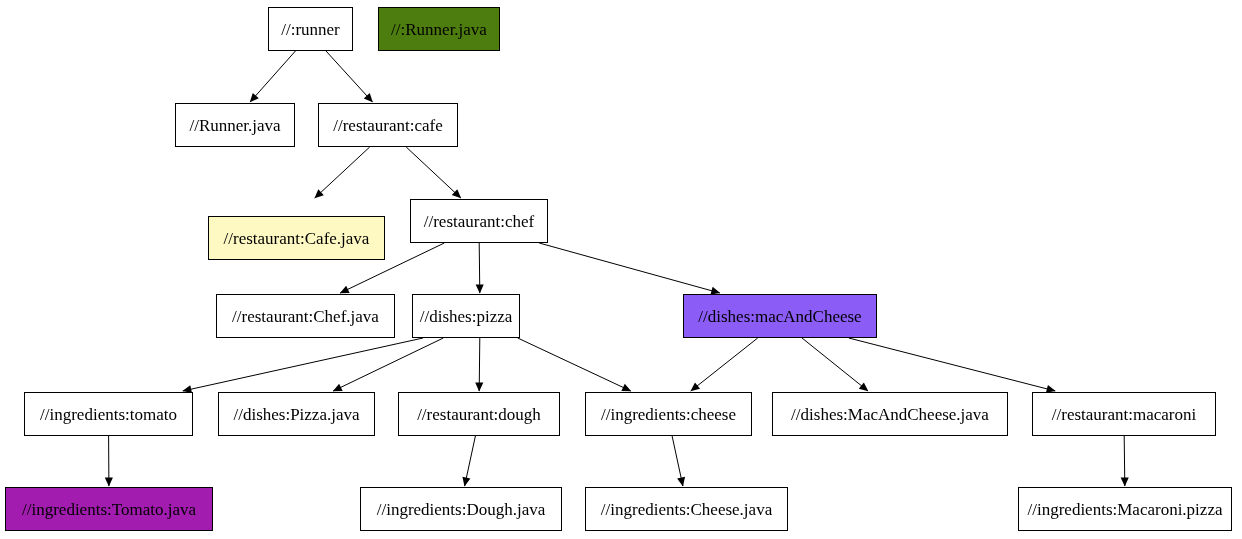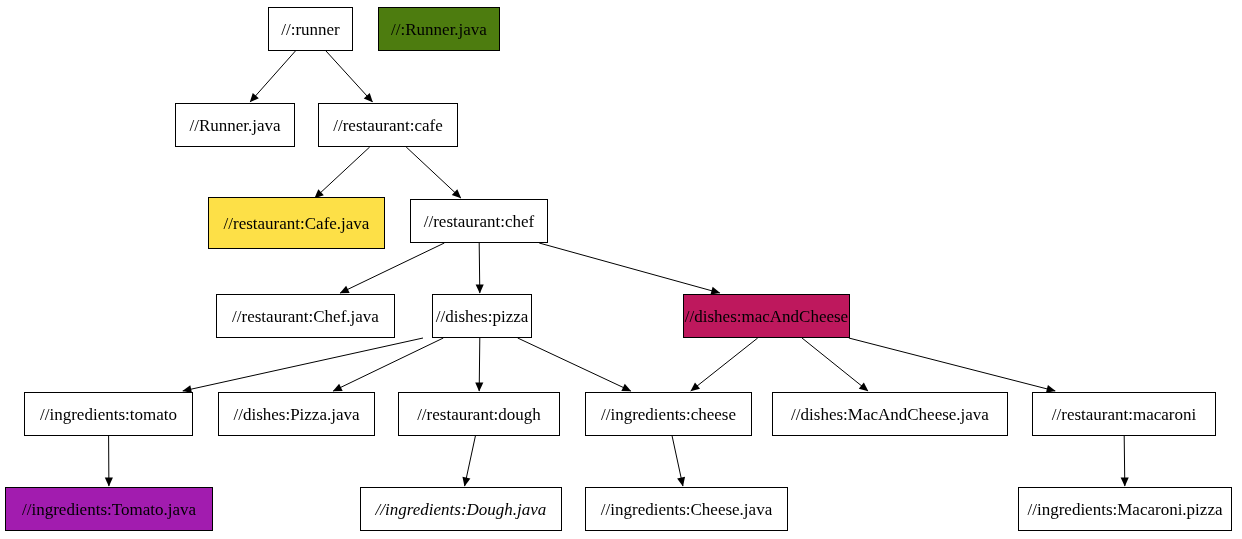--- a/index.html
+++ b/index.html
@@ -67,28 +67,28 @@
       <line x1="108.6" y1="436" x2="108.9" y2="486" stroke="#000000" marker-end="url(#arrow)"></line>
       <line x1="475.4" y1="436" x2="464.6" y2="486" stroke="#000000" marker-end="url(#arrow)"></line>
       <line x1="672.1" y1="436" x2="682.9" y2="486" stroke="#000000" marker-end="url(#arrow)"></line>
       <line x1="1124.2" y1="436" x2="1124.8" y2="486" stroke="#000000" marker-end="url(#arrow)"></line>
     </svg>
 
 <div class="node" style="left: 268px; top: 7px; width: 85px; height: 44px; background: rgb(255, 255, 255); border-color: rgb(0, 0, 0);">//:runner</div>
     <div class="node" style="left: 378px; top: 7px; width: 122px; height: 44px; background: #4d7c0f; border-color: rgb(0, 0, 0);">//:Runner.java</div>
     <div class="node" style="left: 175px; top: 103px; width: 120px; height: 44px; background: rgb(255, 255, 255); border-color: rgb(0, 0, 0);">//Runner.java</div>
     <div class="node" style="left: 318px; top: 103px; width: 140px; height: 44px; background: rgb(255, 255, 255); border-color: rgb(0, 0, 0);">//restaurant:cafe</div>
-    <div class="node" style="left: 208px; top: 197px; width: 177px; height: 52px; background: #fde047; border-color: rgb(0, 0, 0);">//restaurant:Cafe.java</div>
+    <div class="node" style="left: 208px; top: 216px; width: 177px; height: 44px; background: #fef9c3; border-color: rgb(0, 0, 0);">//restaurant:Cafe.java</div>
     <div class="node" style="left: 410px; top: 199px; width: 138px; height: 44px; background: rgb(255, 255, 255); border-color: rgb(0, 0, 0);">//restaurant:chef</div>
     <div class="node" style="left: 216px; top: 294px; width: 179px; height: 44px; background: rgb(255, 255, 255); border-color: rgb(0, 0, 0);">//restaurant:Chef.java</div>
-    <div class="node" style="left: 432px; top: 294px; width: 100px; height: 44px; background: rgb(255, 255, 255); border-color: rgb(0, 0, 0);">//dishes:pizza</div>
-    <div class="node" style="left: 683px; top: 294px; width: 167px; height: 44px; background: #be185d; border-color: rgb(0, 0, 0);">//dishes:macAndCheese</div>
+    <div class="node" style="left: 412px; top: 294px; width: 108px; height: 44px; background: rgb(255, 255, 255); border-color: rgb(0, 0, 0);">//dishes:pizza</div>
+    <div class="node" style="left: 683px; top: 294px; width: 194px; height: 44px; background: #8b5cf6; border-color: rgb(0, 0, 0);">//dishes:macAndCheese</div>
     <div class="node" style="left: 24px; top: 392px; width: 169px; height: 44px; background: rgb(255, 255, 255); border-color: rgb(0, 0, 0);">//ingredients:tomato</div>
     <div class="node" style="left: 218px; top: 392px; width: 157px; height: 44px; background: rgb(255, 255, 255); border-color: rgb(0, 0, 0);">//dishes:Pizza.java</div>
     <div class="node" style="left: 398px; top: 392px; width: 162px; height: 44px; background: rgb(255, 255, 255); border-color: rgb(0, 0, 0);">//restaurant:dough</div>
     <div class="node" style="left: 585px; top: 392px; width: 167px; height: 44px; background: rgb(255, 255, 255); border-color: rgb(0, 0, 0);">//ingredients:cheese</div>
     <div class="node" style="left: 772px; top: 392px; width: 236px; height: 44px; background: rgb(255, 255, 255); border-color: rgb(0, 0, 0);">//dishes:MacAndCheese.java</div>
     <div class="node" style="left: 1032px; top: 392px; width: 184px; height: 44px; background: rgb(255, 255, 255); border-color: rgb(0, 0, 0);">//restaurant:macaroni</div>
     <div class="node" style="left: 5px; top: 487px; width: 208px; height: 44px; background: #a21caf; border-color: rgb(0, 0, 0);">//ingredients:Tomato.java</div>
-    <div class="node" style="left: 360px; top: 487px; width: 202px; height: 44px; background: rgb(255, 255, 255); border-color: rgb(0, 0, 0); font-style: italic;">//ingredients:Dough.java</div>
+    <div class="node" style="left: 360px; top: 487px; width: 202px; height: 44px; background: rgb(255, 255, 255); border-color: rgb(0, 0, 0);">//ingredients:Dough.java</div>
     <div class="node" style="left: 585px; top: 487px; width: 203px; height: 44px; background: rgb(255, 255, 255); border-color: rgb(0, 0, 0);">//ingredients:Cheese.java</div>
     <div class="node" style="left: 1018px; top: 487px; width: 214px; height: 44px; background: rgb(255, 255, 255); border-color: rgb(0, 0, 0);">//ingredients:Macaroni.pizza</div>
   </div>
 
 </body></html>

